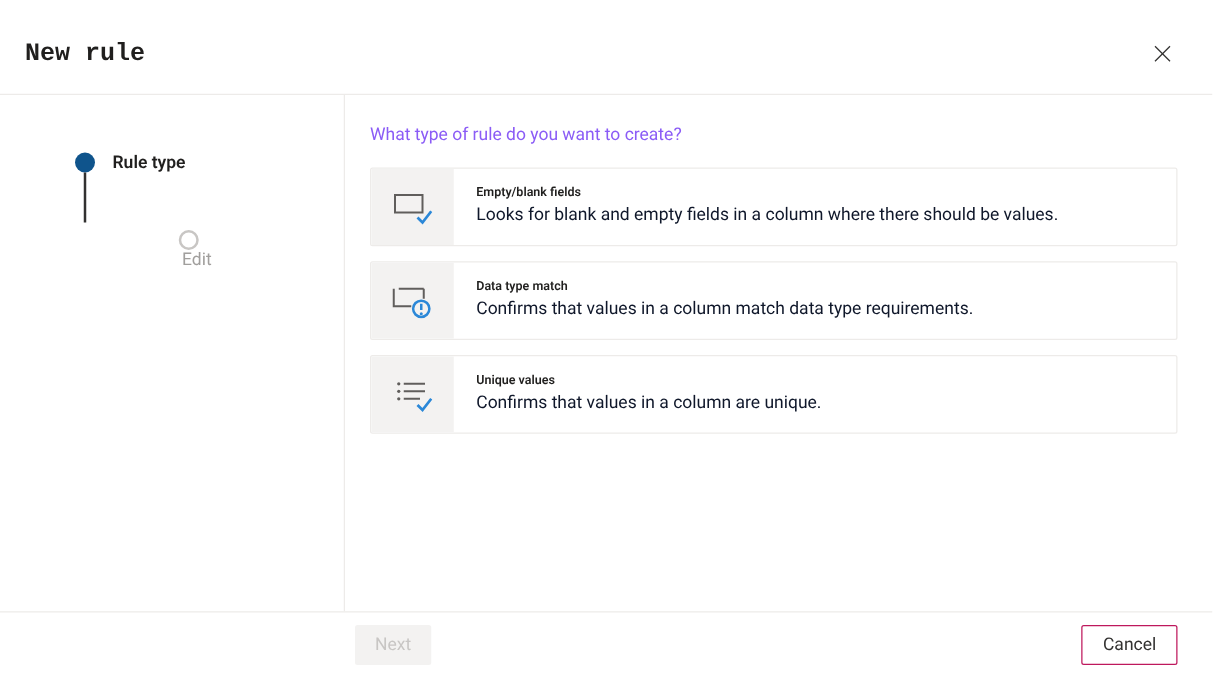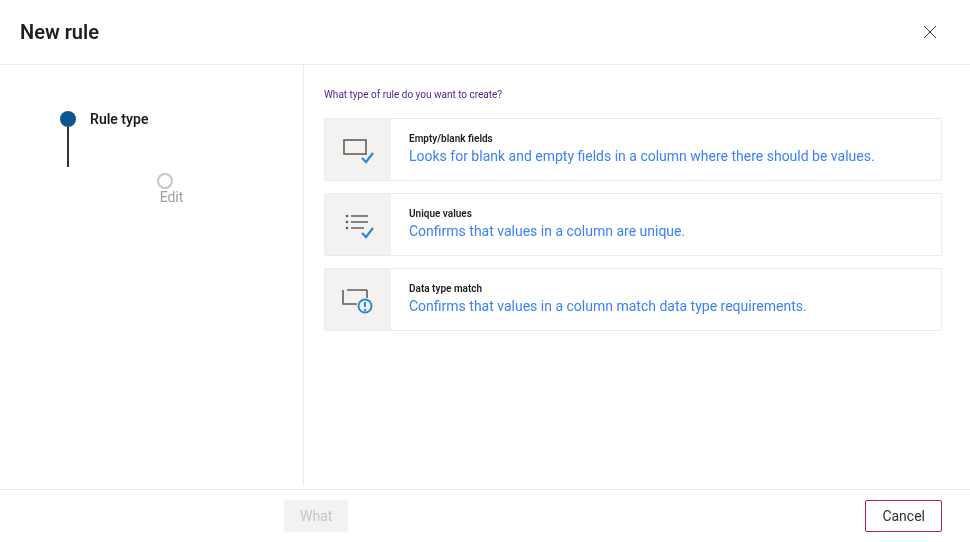--- a/index.html
+++ b/index.html
@@ -9,21 +9,22 @@
     background: #fff;
     width: 970px;
     height: 542px;
     overflow: hidden;
     position: relative;
   }
   .header {
     display: flex;
     align-items: center;
     justify-content: space-between;
-    padding: 16px 24px 16px 20px;
+    padding: 27px 24px 16px 20px;
+    font-family: Liberation Mono, monospace;
   }
   .header h1 {
     font-size: 20px;
     font-weight: 600;
     color: #201f1e;
   }
   .close-btn {
     width: 32px; height: 32px;
     display: flex; align-items: center; justify-content: center;
     cursor: pointer;
@@ -32,21 +33,21 @@
   .divider {
     height: 1px;
     background: #edebe9;
     width: 100%;
   }
   .body {
     display: flex;
     height: 420px;
   }
   .sidebar {
-    width: 304px;
+    width: 276px;
     padding: 40px 20px 20px 60px;
     border-right: 1px solid #edebe9;
   }
   .step {
     display: flex;
     align-items: center;
     position: relative;
     height: 28px;
   }
   .step-dot {
@@ -75,22 +76,22 @@
   }
   .step-label.active { font-weight: 600; color: #201f1e; }
   .step-label.inactive { color: #a19f9d; }
   .step + .step { margin-top: 40px; flex-direction: column; }
 
   .main {
     flex: 1;
     padding: 24px 28px 20px 20px;
   }
   .question {
-    font-size: 10px;
-    color: #4c1d95;
+    font-size: 14px;
+    color: #8b5cf6;
     margin-bottom: 18px;
   }
   .option-card {
     display: flex;
     border: 1px solid #edebe9;
     border-radius: 2px;
     margin-bottom: 12px;
     cursor: pointer;
     overflow: hidden;
   }
@@ -105,21 +106,21 @@
     padding: 14px 18px 16px 18px;
   }
   .option-title {
     font-size: 10px;
     font-weight: 600;
     color: #201f1e;
     margin-bottom: 4px;
   }
   .option-desc {
     font-size: 14px;
-    color: #3b82f6;
+    color: #0f172a;
   }
 
   .footer {
     position: absolute;
     left: 0; right: 0; bottom: 0;
     border-top: 1px solid #edebe9;
     padding: 10px 28px 10px 284px;
     display: flex;
     align-items: center;
     gap: 8px;
@@ -179,20 +180,37 @@
     <div class="option-card">
       <div class="option-icon-cell">
         <svg width="32" height="28" viewBox="0 0 32 28">
           <rect x="2" y="4" width="22" height="14" fill="none" stroke="#605e5c" stroke-width="1.6"></rect>
           <polyline points="20,22 24,26 31,17" fill="none" stroke="#2b88d8" stroke-width="2.2"></polyline>
         </svg>
       </div>
       <div class="option-body">
         <div class="option-title">Empty/blank fields</div>
         <div class="option-desc">Looks for blank and empty fields in a column where there should be values.</div>
+      </div>
+    </div>
+
+    <div class="option-card">
+      <div class="option-icon-cell">
+        <svg width="34" height="28" viewBox="0 0 34 28">
+          <polyline points="2,4 2,18 16,18" fill="none" stroke="#605e5c" stroke-width="1.6"></polyline>
+          <line x1="6" y1="4" x2="26" y2="4" stroke="#605e5c" stroke-width="1.6"></line>
+          <line x1="26" y1="4" x2="26" y2="12" stroke="#605e5c" stroke-width="1.6"></line>
+          <circle cx="24" cy="20" r="6.5" fill="none" stroke="#2b88d8" stroke-width="2"></circle>
+          <line x1="24" y1="16" x2="24" y2="21" stroke="#2b88d8" stroke-width="2"></line>
+          <circle cx="24" cy="24" r="1.2" fill="#2b88d8"></circle>
+        </svg>
+      </div>
+      <div class="option-body">
+        <div class="option-title">Data type match</div>
+        <div class="option-desc">Confirms that values in a column match data type requirements.</div>
       </div>
     </div>
 
     <div class="option-card">
       <div class="option-icon-cell">
         <svg width="32" height="28" viewBox="0 0 32 28">
           <circle cx="5" cy="5" r="1.3" fill="#605e5c"></circle>
           <line x1="9" y1="5" x2="26" y2="5" stroke="#605e5c" stroke-width="1.6"></line>
           <circle cx="5" cy="11" r="1.3" fill="#605e5c"></circle>
           <line x1="9" y1="11" x2="26" y2="11" stroke="#605e5c" stroke-width="1.6"></line>
@@ -200,37 +218,20 @@
           <line x1="9" y1="17" x2="22" y2="17" stroke="#605e5c" stroke-width="1.6"></line>
           <polyline points="20,22 24,26 31,17" fill="none" stroke="#2b88d8" stroke-width="2.2"></polyline>
         </svg>
       </div>
       <div class="option-body">
         <div class="option-title">Unique values</div>
         <div class="option-desc">Confirms that values in a column are unique.</div>
       </div>
     </div>
 
-    <div class="option-card">
-      <div class="option-icon-cell">
-        <svg width="34" height="28" viewBox="0 0 34 28">
-          <polyline points="2,4 2,18 16,18" fill="none" stroke="#605e5c" stroke-width="1.6"></polyline>
-          <line x1="6" y1="4" x2="26" y2="4" stroke="#605e5c" stroke-width="1.6"></line>
-          <line x1="26" y1="4" x2="26" y2="12" stroke="#605e5c" stroke-width="1.6"></line>
-          <circle cx="24" cy="20" r="6.5" fill="none" stroke="#2b88d8" stroke-width="2"></circle>
-          <line x1="24" y1="16" x2="24" y2="21" stroke="#2b88d8" stroke-width="2"></line>
-          <circle cx="24" cy="24" r="1.2" fill="#2b88d8"></circle>
-        </svg>
-      </div>
-      <div class="option-body">
-        <div class="option-title">Data type match</div>
-        <div class="option-desc">Confirms that values in a column match data type requirements.</div>
-      </div>
-    </div>
-
   </div>
 </div>
 
 <div class="footer">
-  <button class="btn btn-primary-disabled">What</button>
+  <button class="btn btn-primary-disabled">Next</button>
   <div class="spacer"></div>
   <button class="btn btn-secondary">Cancel</button>
 </div>
 
 </body></html>

